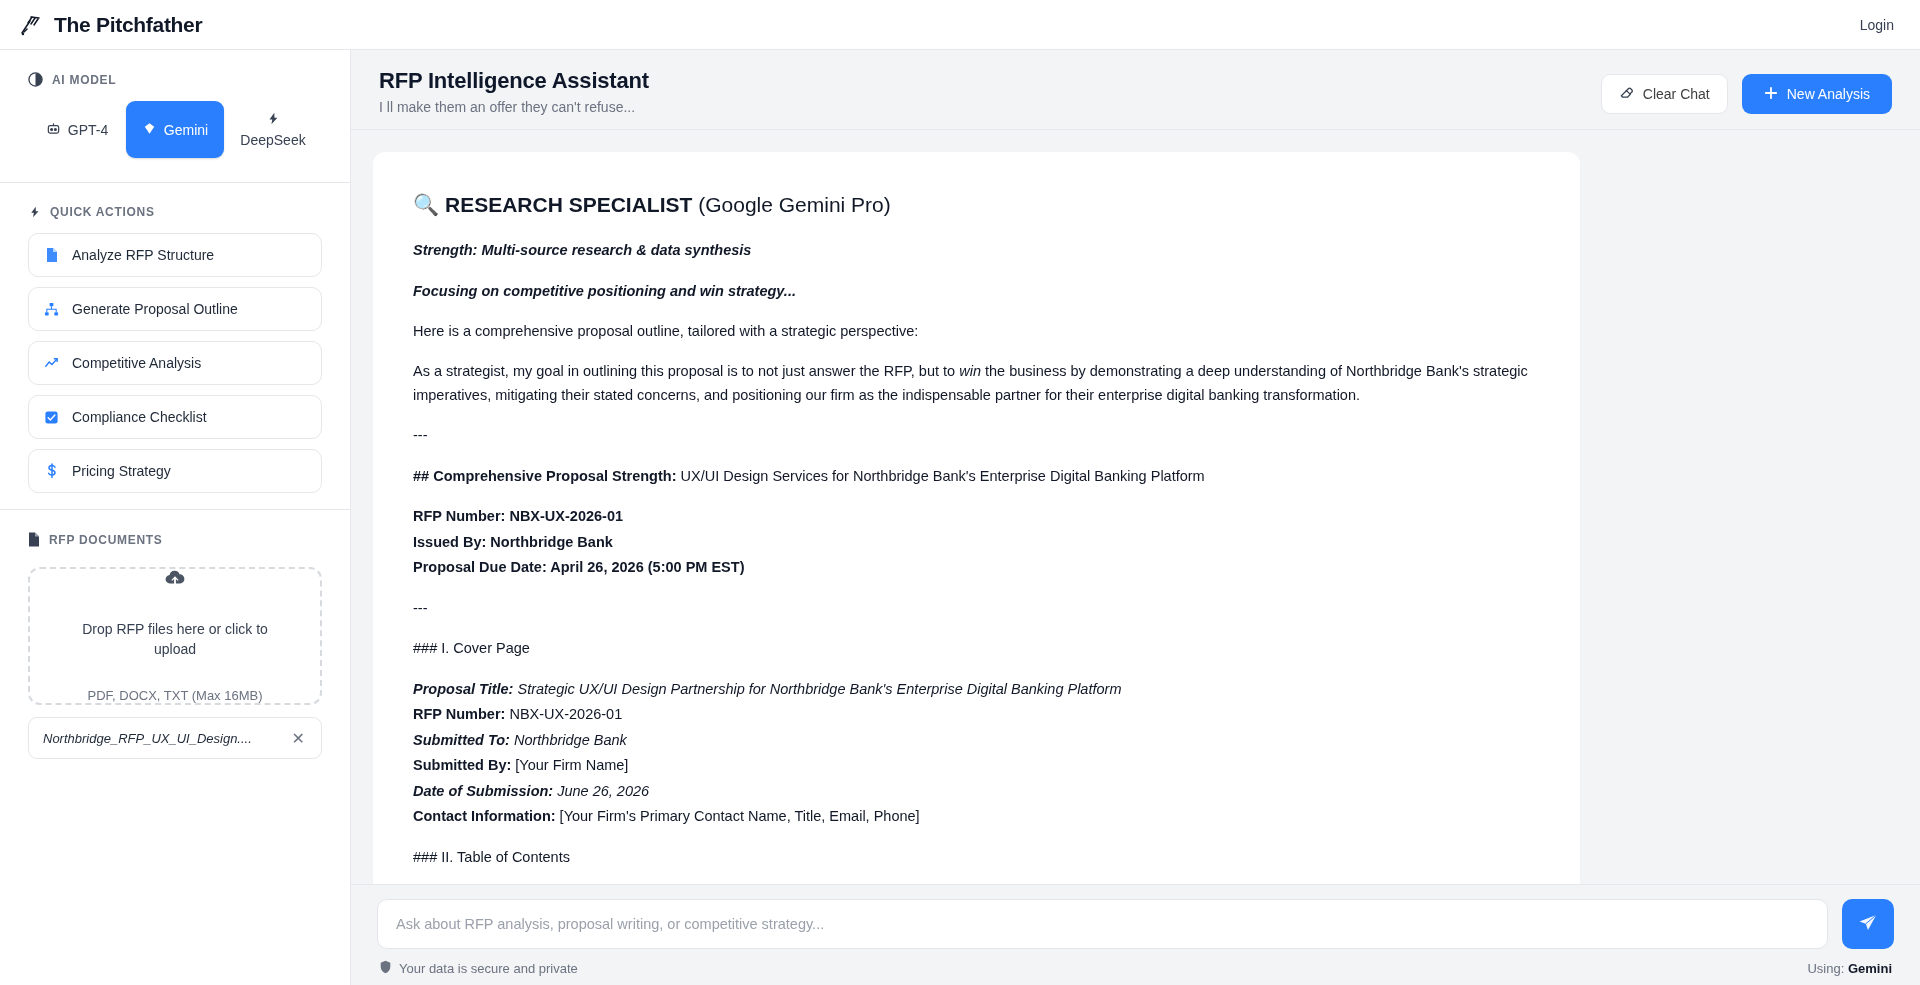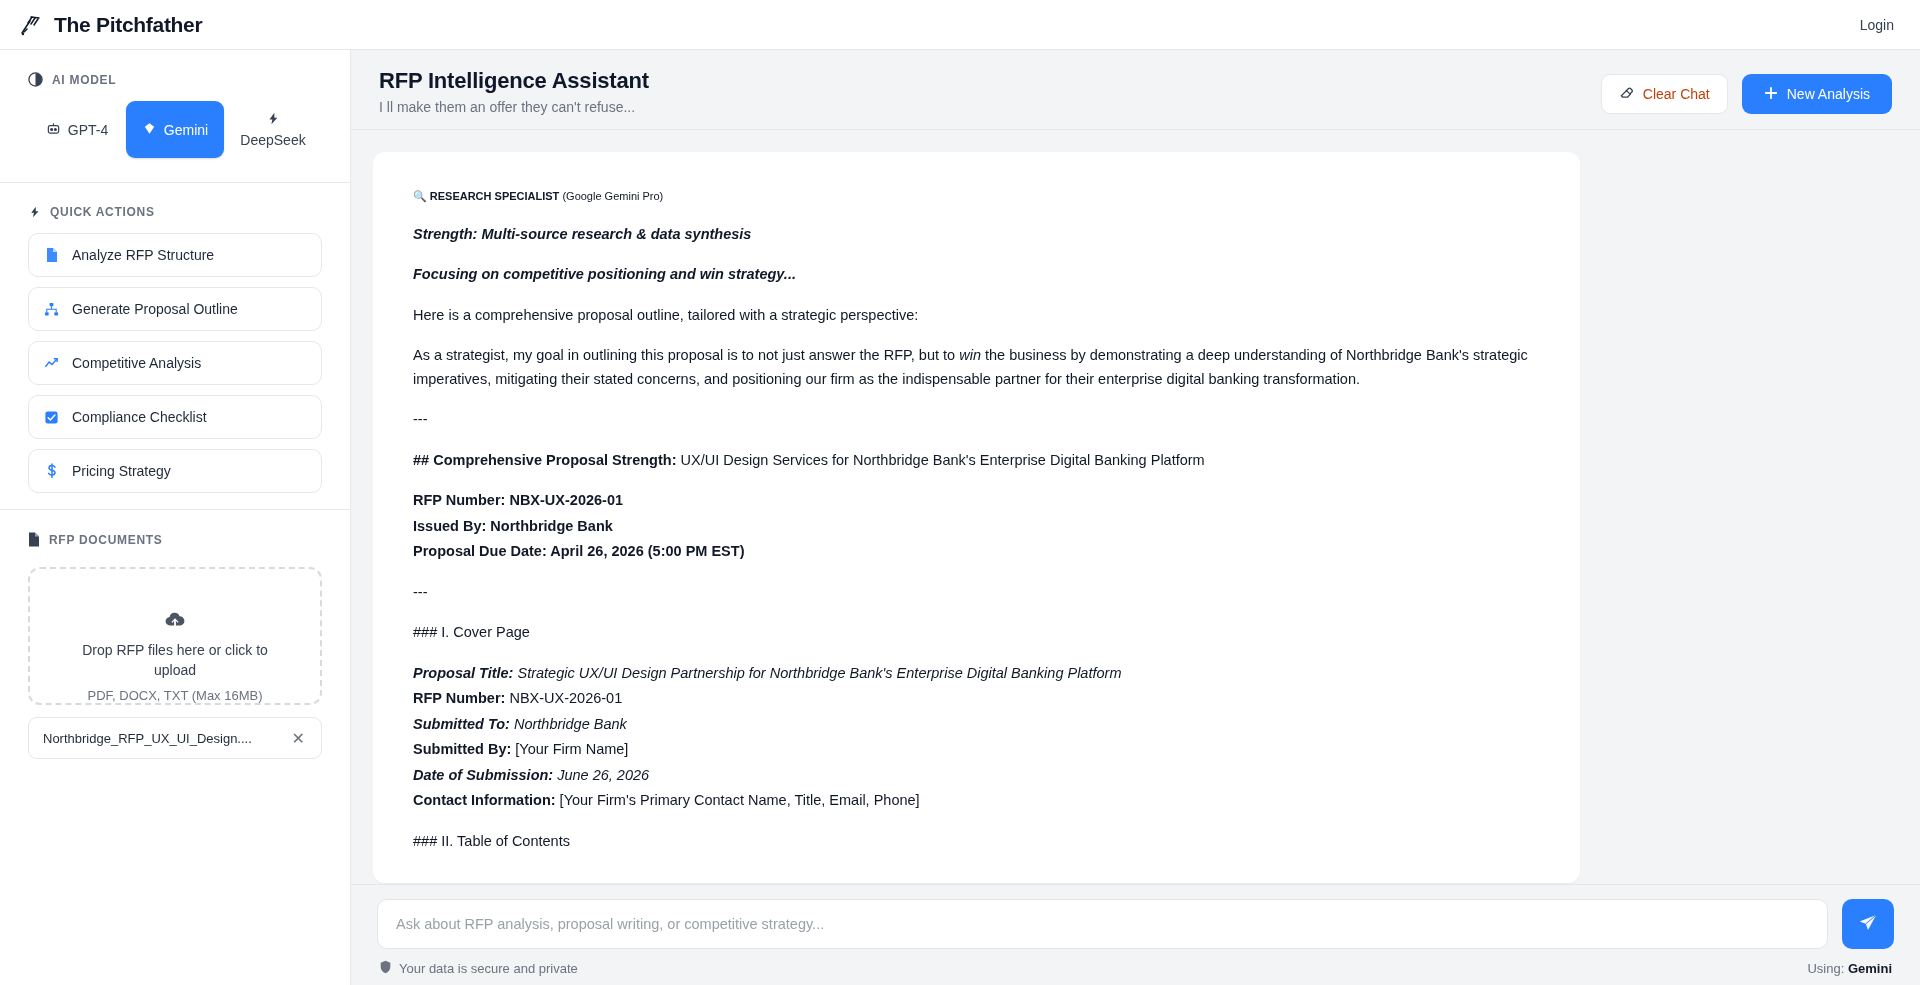--- a/index.html
+++ b/index.html
@@ -118,42 +118,42 @@
     color: #1f2937;
     cursor: pointer;
   }
   .qa-icon { width: 17px; display: flex; align-items: center; justify-content: center; }
 
   .dropzone {
     margin: 6px 28px 12px 28px;
     border: 2px dashed #d7dbe0;
     border-radius: 12px;
     height: 138px;
-    display: flex; flex-direction: column; align-items: center; justify-content: flex-end;
+    display: flex; flex-direction: column; align-items: center; justify-content: space-between;
     gap: 8px;
     text-align: center;
     cursor: pointer;
     background: #fff;
   }
   .dz-main { font-size: 14px; color: #374151; line-height: 1.45; max-width: 230px; }
   .dz-sub { font-size: 13px; color: #6b7280; }
 
   .file-chip {
     margin: 4px 28px 0 28px;
     border: 1px solid #e5e7eb;
     border-radius: 9px;
     height: 42px;
     display: flex; align-items: center; justify-content: space-between;
     padding: 0 12px 0 14px;
     font-size: 13px;
     color: #1f2937;
     background: #fff;
   }
   .file-chip .x { color: #6b7280; font-size: 16px; cursor: pointer; padding: 0 4px; }
-  .file-name { white-space: nowrap; overflow: hidden; text-overflow: ellipsis; max-width: 230px; }
+  .file-name { white-space: nowrap; overflow: hidden; text-overflow: ellipsis; max-width: 230px; font-style: italic; }
 
   
   .main {
     flex: 1 1 auto;
     display: flex;
     flex-direction: column;
     background: #f3f4f6;
     min-width: 0;
   }
   .main-head {
@@ -168,21 +168,21 @@
   .mh-title { font-size: 22px; font-weight: bold; color: #0f172a; margin: 0 0 5px 0; letter-spacing: -0.2px; }
   .mh-sub { font-size: 14px; color: #6b7280; }
   .mh-actions { display: flex; align-items: center; gap: 14px; padding-top: 6px; }
   .btn-clear {
     background: #ffffff;
     border: 1px solid #e5e7eb;
     border-radius: 9px;
     height: 40px;
     padding: 12px 17px;
     font-size: 14px;
-    color: #c2410c;
+    color: #404040;
     display: flex; align-items: center; gap: 9px;
     cursor: pointer;
     font-family: "Liberation Sans", sans-serif;
   }
   .btn-new {
     background: #2a7fff;
     border: none;
     border-radius: 9px;
     height: 40px;
     padding: 0 22px;
@@ -205,21 +205,21 @@
     background: #ffffff;
     border-radius: 12px;
     padding: 36px 40px 30px 40px;
     font-size: 14.5px;
     color: #111827;
     line-height: 1.62;
     box-shadow: 0 1px 2px rgba(0,0,0,0.04);
   }
   .msg-card p { margin: 0 0 17px 0; }
   .msg-card p:last-child { margin-bottom: 0; }
-  .role-line { font-size: 11px; }
+  .role-line { font-size: 21px; }
   .role-line b { font-weight: bold; }
   .i-b { font-style: italic; font-weight: bold; }
   .kv b { font-weight: bold; }
   .tight { margin-bottom: 2px !important; }
   .rule { color: #111827; }
   .em { font-style: italic; }
 
   
   .composer {
     flex: 0 0 auto;

